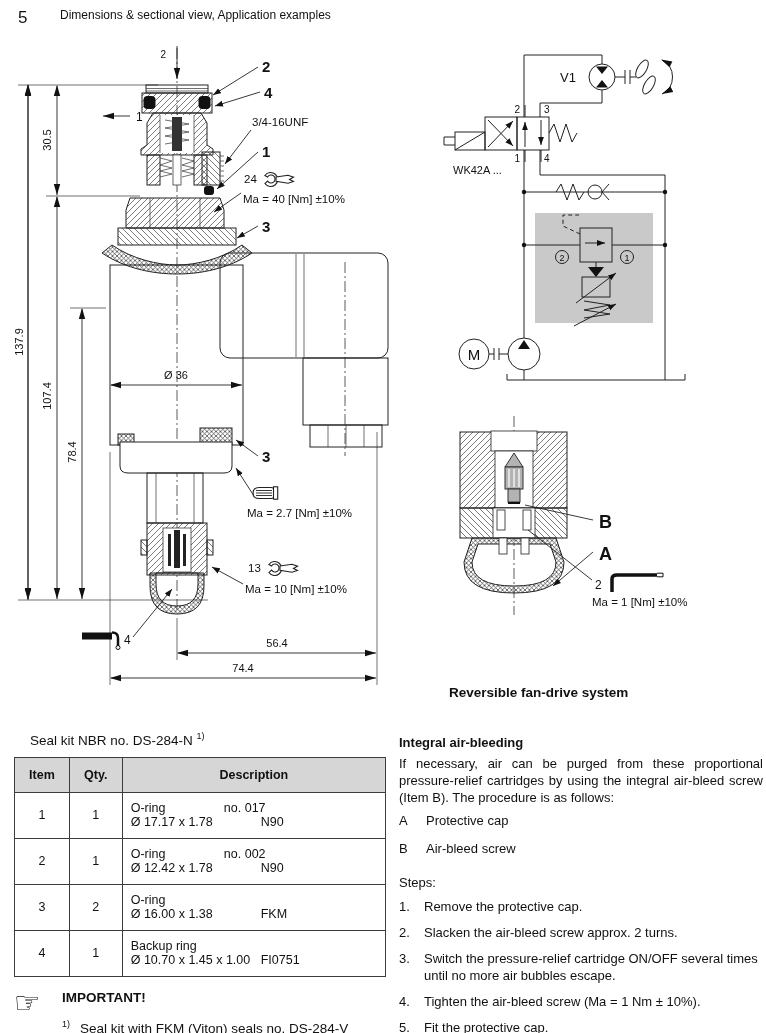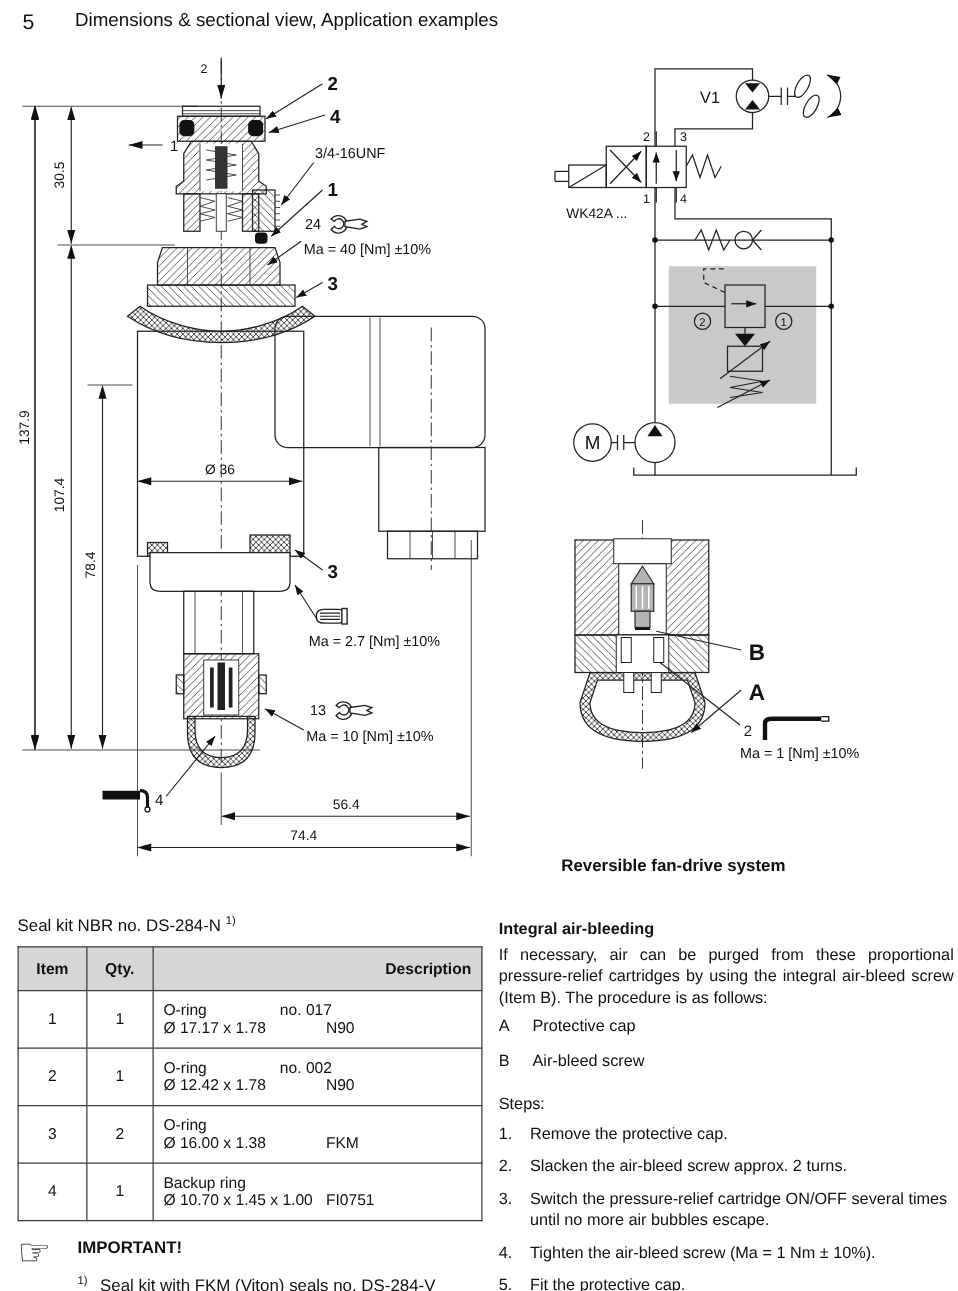--- a/index.html
+++ b/index.html
@@ -1,40 +1,40 @@
 <!DOCTYPE html>
 <html><head>
 <meta charset="utf-8">
 <style>
   html,body{margin:0;padding:0;background:#fff;}
   .page{position:relative;width:766px;height:1033px;background:#fff;overflow:hidden;
         font-family:"Liberation Sans",sans-serif;color:#111;}
   
   .title-row{position:absolute;left:0;top:8px;width:766px;}
   .title-num{position:absolute;left:18px;top:0;font-size:17px;}
-  .title-text{position:absolute;left:60px;top:0;font-size:15px;}
+  .title-text{position:absolute;left:60px;top:0;font-size:12px;}
   
   svg{position:absolute;overflow:visible;}
   svg text{font-family:"Liberation Sans",sans-serif;fill:#111;}
   .ln{stroke:#222;stroke-width:1;fill:none;}
   .thin{stroke:#333;stroke-width:.7;fill:none;}
   .dimln{stroke:#222;stroke-width:.9;fill:none;}
   .cl{stroke:#333;stroke-width:.8;fill:none;stroke-dasharray:11 3 2 3;}
   .dimtext{font-size:11px;}
   .callout{font-size:15px;font-weight:bold;}
   .torque{font-size:11.5px;}
   .ptxt{font-size:10px;}
   .ldr{stroke:#222;stroke-width:.9;fill:none;}
   
   .seal-kit{position:absolute;left:14px;top:731px;width:376px;}
-  .sk-title{font-size:13.5px;margin-bottom:9px;}
+  .sk-title{font-size:13.5px;margin-bottom:9px;margin-left:16px;}
   .sk-title sup{font-size:9px;}
   table.sk{border-collapse:collapse;width:372px;font-size:12.5px;}
   table.sk th,table.sk td{border:1px solid #3c3c3c;}
-  table.sk th{background:#d6d6d6;font-weight:bold;height:26px;text-align:right;padding:0 8px;}
+  table.sk th{background:#d6d6d6;font-weight:bold;height:26px;text-align:center;padding:0 8px;}
   table.sk th.c,table.sk td.c{text-align:center;padding:4px;}
   table.sk td{height:37px;padding:0 8px;}
   .d-name{display:inline-block;width:84px;}
   .d-no{display:inline-block;width:60px;text-align:center;}
   .d-size{display:inline-block;width:130px;}
   .important{margin-top:13px;display:flex;}
   .imp-icon{width:48px;font-family:"DejaVu Sans",sans-serif;font-size:30px;line-height:26px;color:#111;}
   .imp-head{font-size:13.5px;font-weight:bold;margin-bottom:14px;}
   .imp-note{font-size:13.5px;}
   .imp-note sup{font-size:9px;margin-right:10px;}

